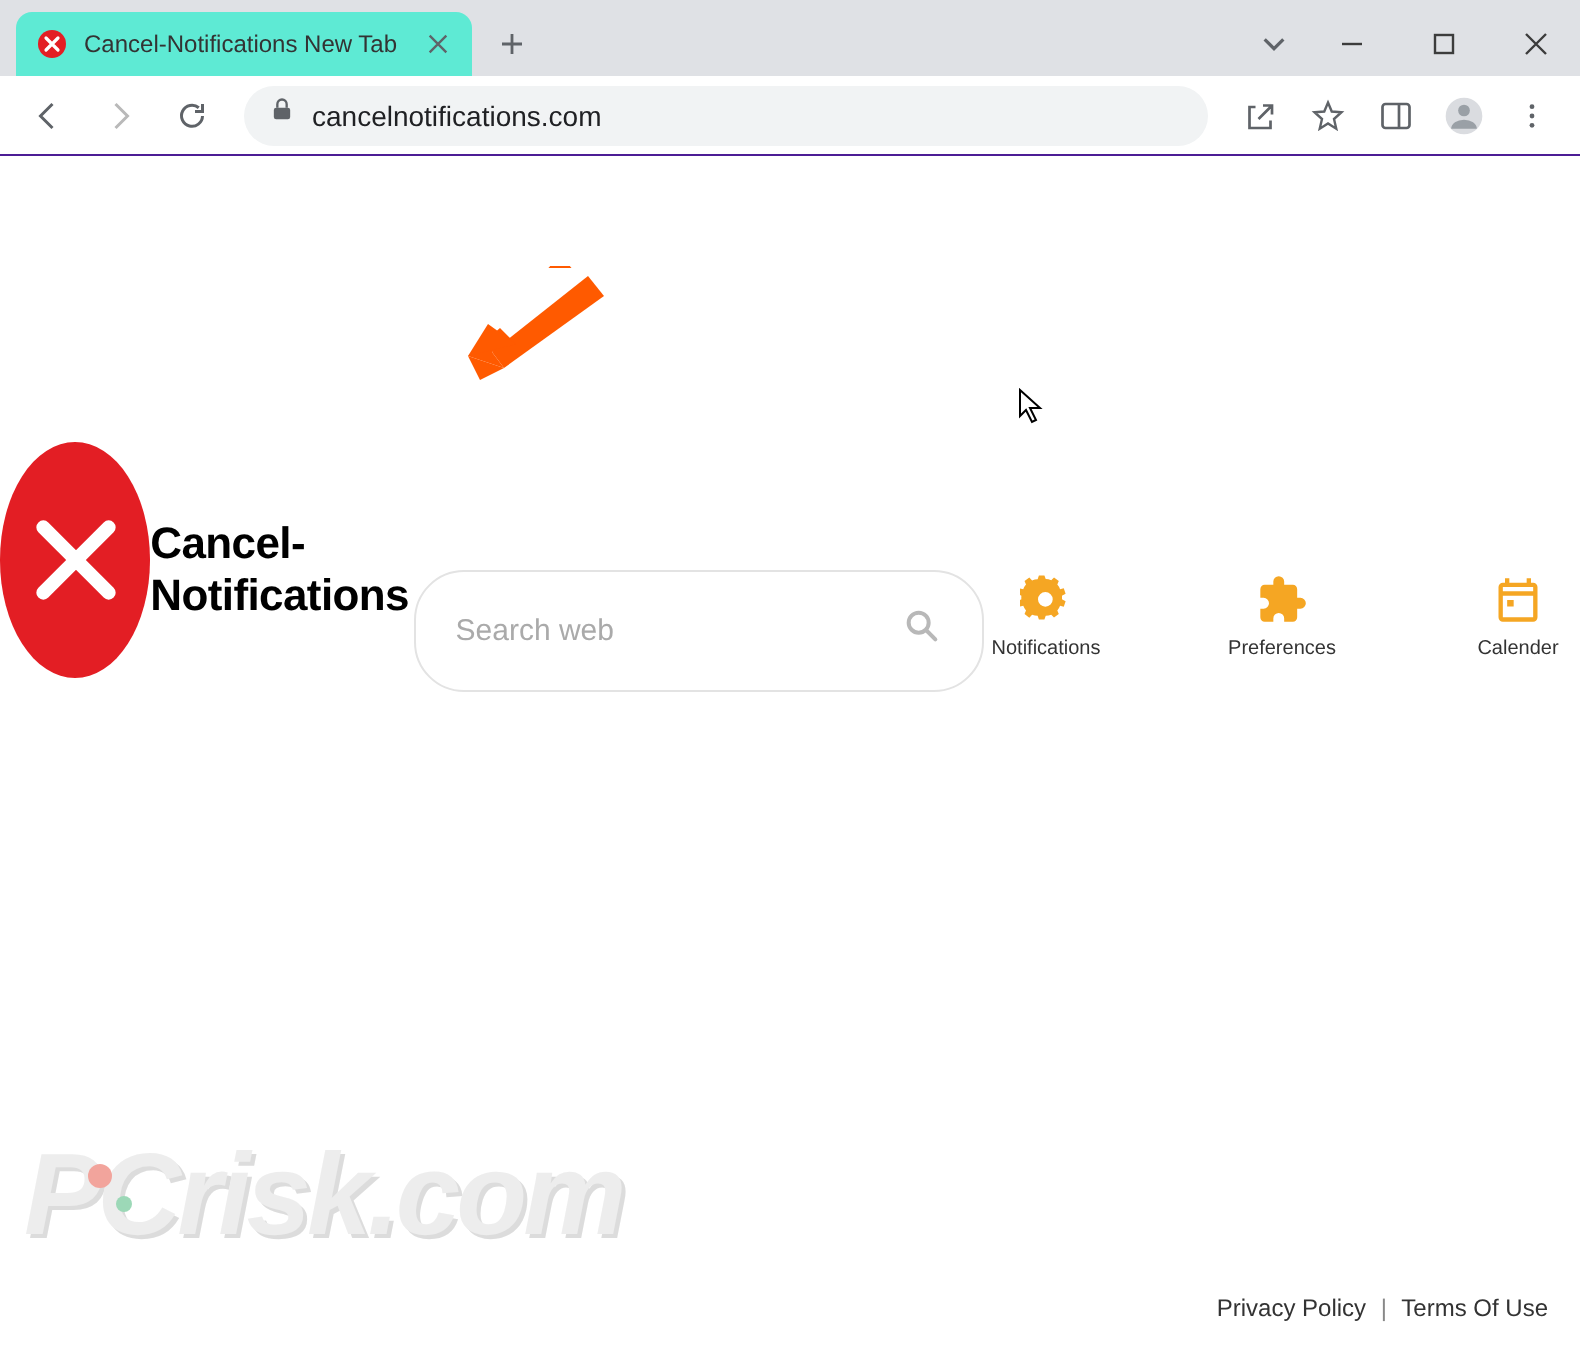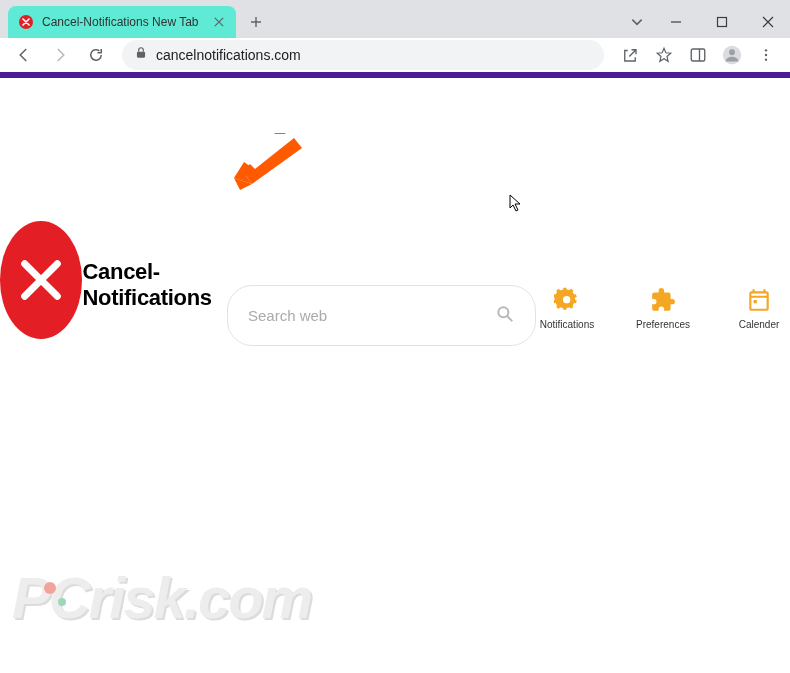--- a/index.html
+++ b/index.html
@@ -11,21 +11,21 @@
 .tab { display: flex; align-items: center; background: #5eead4; border-radius: 8px 8px 0 0; padding: 6px 10px; width: 228px; height: 32px; font-size: 12px; color: #333; gap: 8px; }
 .favicon { width: 16px; height: 16px; display:flex; align-items:center; justify-content:center; }
 .tab-title { flex: 1; white-space: nowrap; overflow: hidden; text-overflow: ellipsis; }
 .tab-close { width: 14px; height: 14px; display:flex; align-items:center; justify-content:center; color: #5f6368; cursor:pointer; }
 .new-tab { width: 28px; height: 28px; display:flex; align-items:center; justify-content:center; color:#5f6368; cursor:pointer; margin-left:6px; }
 .window-controls { margin-left: auto; display: flex; align-items: center; gap: 2px; }
 .win-btn { width: 44px; height: 32px; display:flex; align-items:center; justify-content:center; color:#3c3c3c; cursor:pointer; }
 .win-btn svg { width: 12px; height: 12px; }
 .chevron-btn { width: 30px; height:30px; display:flex; align-items:center; justify-content:center; color:#5f6368; }
 
-.toolbar { background: #fff; display: flex; align-items: center; height: 40px; padding: 4px 8px; gap: 4px; border-bottom: 6px solid #4c1d95; }
+.toolbar { background: #fff; display: flex; align-items: center; height: 40px; padding: 4px 8px; gap: 4px; border-bottom: 1px solid #4c1d95; }
 .tbtn { width: 32px; height: 32px; border-radius: 50%; display:flex; align-items:center; justify-content:center; color:#5f6368; cursor:pointer; }
 .tbtn.disabled { color:#b9b9b9; cursor:default; }
 .omnibox { flex: 1; background: #f1f3f4; border-radius: 16px; height: 30px; display:flex; align-items:center; padding: 0 12px; gap: 8px; margin: 0 6px; }
 .omnibox .lock { color:#5f6368; }
 .url { font-size: 14px; color: #202124; flex:1; }
 .right-icons { display:flex; align-items:center; gap:2px; }
 
 
 .page { position: relative; background: #fff; height: calc(673px - 78px); }
 .cursor-arrow { position:absolute; left: 225px; top: 55px; width: 70px; height: 55px; }
@@ -34,21 +34,21 @@
 .center { display:flex; align-items:center; padding-top: 135px; }
 .logo-circle { width: 118px; height: 118px; border-radius: 50%; background: #e31e24; display:flex; align-items:center; justify-content:center; }
 .logo-circle svg { width: 56px; height: 56px; }
 .brand { font-size: 22px; font-weight: 800; color: #000; margin-top: 10px; letter-spacing: -0.3px; }
 
 .search-box { margin-top: 72px; width: 424px; height: 61px; border: 1px solid #e3e3e3; border-radius: 25px; display:flex; align-items:center; padding: 0 20px; }
 .search-box input { border:0; outline:0; flex:1; font-size:15px; color:#555; background:transparent; }
 .search-box input::placeholder { color:#aaa; }
 .search-box .mag { color:#b8b8b8; }
 
-.bottom-icons { display:flex; justify-content:center; gap: 34px; margin-top: 56px; }
+.bottom-icons { display:flex; justify-content:center; gap: 56px; margin-top: 56px; }
 .bicon { display:flex; flex-direction:column; align-items:center; width: 62px; cursor:pointer; }
 .bicon .ic { color:#f5a623; height: 30px; display:flex; align-items:center; justify-content:center; }
 .bicon .lbl { font-size: 10px; color:#333; margin-top: 4px; text-align:center; }
 
 .footer { position:absolute; bottom: 12px; right: 16px; font-size: 12px; color:#333; }
 .footer span { cursor:pointer; }
 .footer .sep { margin: 0 4px; color:#888; }
 
 
 .watermark { position:absolute; left: 12px; bottom: 42px; opacity: 0.5; pointer-events:none; }
@@ -254,18 +254,23 @@
         <span class="ic">
             <svg width="26" height="26" viewBox="0 0 24 24" fill="currentColor">
               <path d="M19 4h-1V2h-2v2H8V2H6v2H5a2 2 0 0 0-2 2v14a2 2 0 0 0 2 2h14a2 2 0 0 0 2-2V6a2 2 0 0 0-2-2zm0 16H5V10h14v10zM5 8V6h14v2H5zm2 4h3v3H7z"></path>
             </svg>
           </span>
         <span class="lbl">Calender</span>
       </div>
     </div>
   </div>
 
+  <div class="footer">
+    <span>Privacy Policy</span>
+    <span class="sep">|</span>
+    <span>Terms Of Use</span>
+  </div>
 
   <div class="watermark">
     <span class="wm-dot1"></span><span class="wm-dot2"></span>
     <span class="wm-pcr">PCrisk.com</span>
   </div>
 </div>
 
 </body></html>

